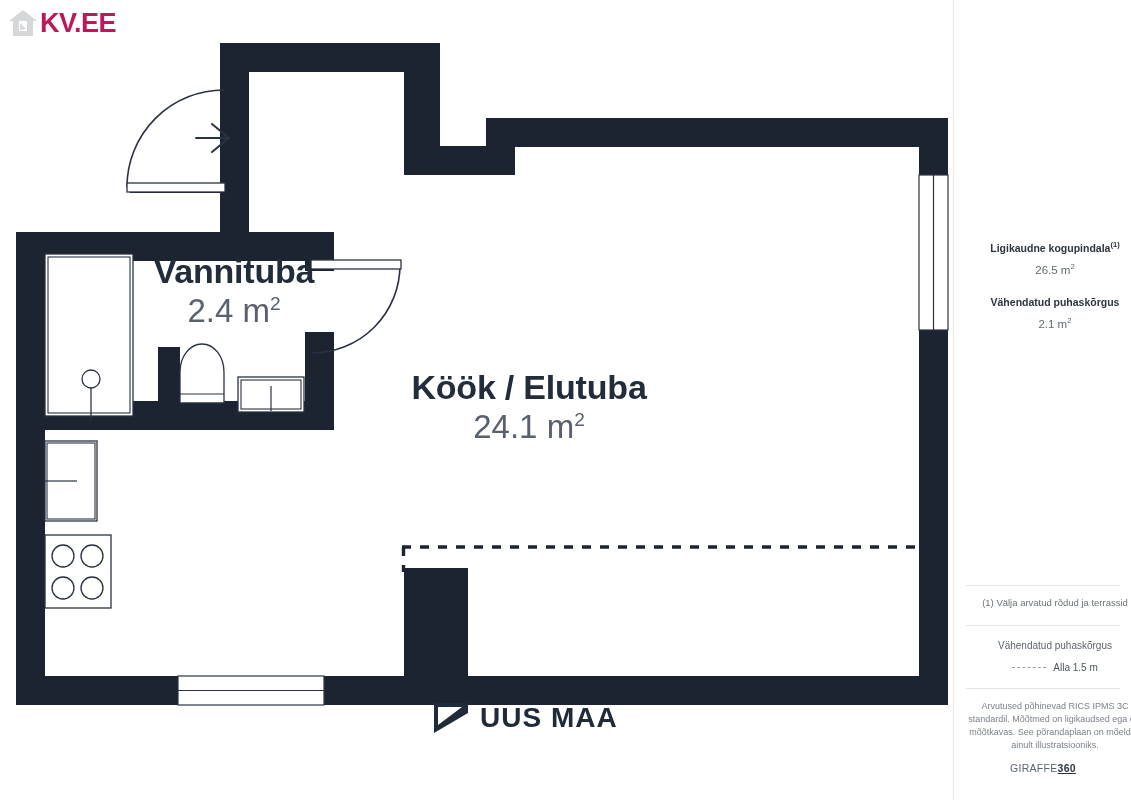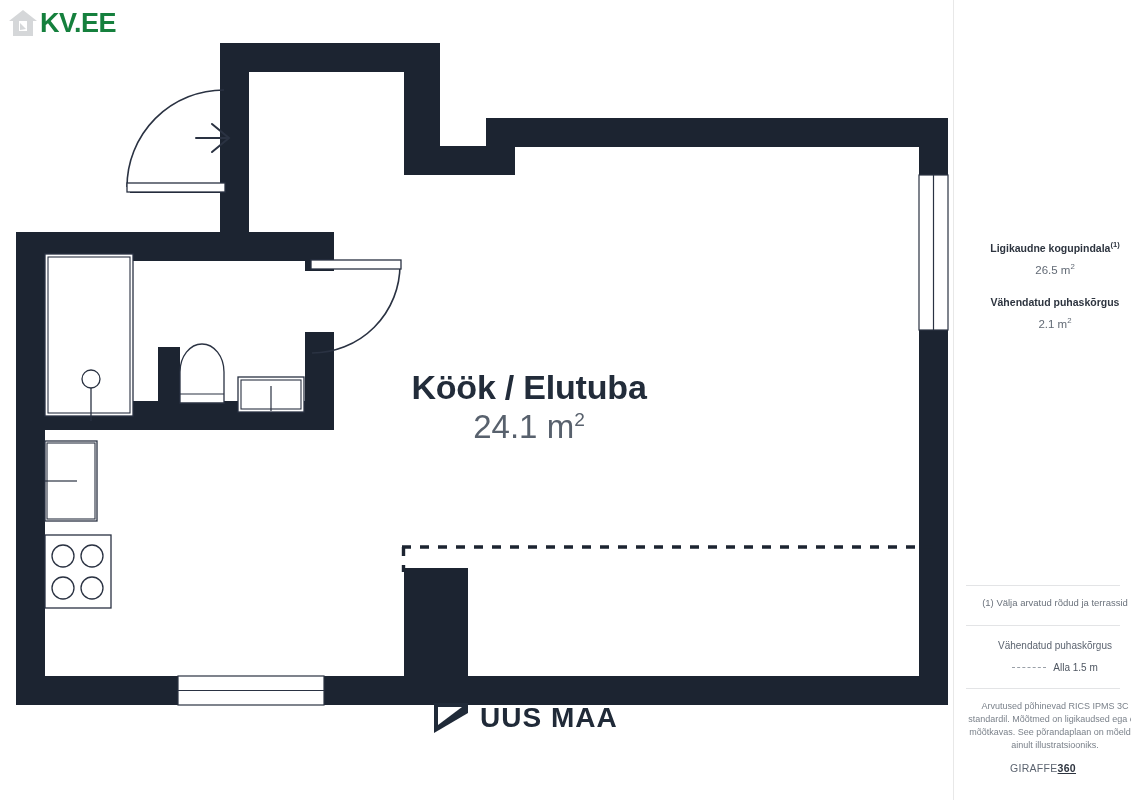--- a/index.html
+++ b/index.html
@@ -33,21 +33,21 @@
   }
   #kv-logo .kv-house {
     width: 30px;
     height: 28px;
     flex: none;
   }
   #kv-logo .kv-text {
     font-size: 27px;
     font-weight: bold;
     letter-spacing: -0.5px;
-    color: #15803d;
+    color: #be185d;
     line-height: 1;
   }
 
   
   #plan-canvas {
     position: absolute;
     left: 0;
     top: 0;
     width: 953px;
     height: 800px;
@@ -304,20 +304,24 @@
       </g>
 
       <g stroke="#1c2431" stroke-width="3.4" fill="none" stroke-dasharray="9 9" stroke-linecap="butt">
         <line x1="402" y1="547" x2="933" y2="547"></line>
         <line x1="403.5" y1="547" x2="403.5" y2="572"></line>
       </g>
 
     </svg>
   </div>
 
+  <div class="room-label" id="label-vannituba">
+    <div class="room-name">Vannituba</div>
+    <div class="room-area"><span>2.4 m</span><sup>2</sup></div>
+  </div>
 
   <div class="room-label" id="label-kook">
     <div class="room-name">Köök / Elutuba</div>
     <div class="room-area"><span>24.1 m</span><sup>2</sup></div>
   </div>
 
   <div id="uusmaa-logo">
     <svg class="um-mark" viewBox="0 0 38 34">
       <path d="M2 2 L36 2 L36 12 L2 32 Z" fill="#202a38"></path>
       <path d="M6 24 L30 6 L6 6 Z" fill="#ffffff"></path>

